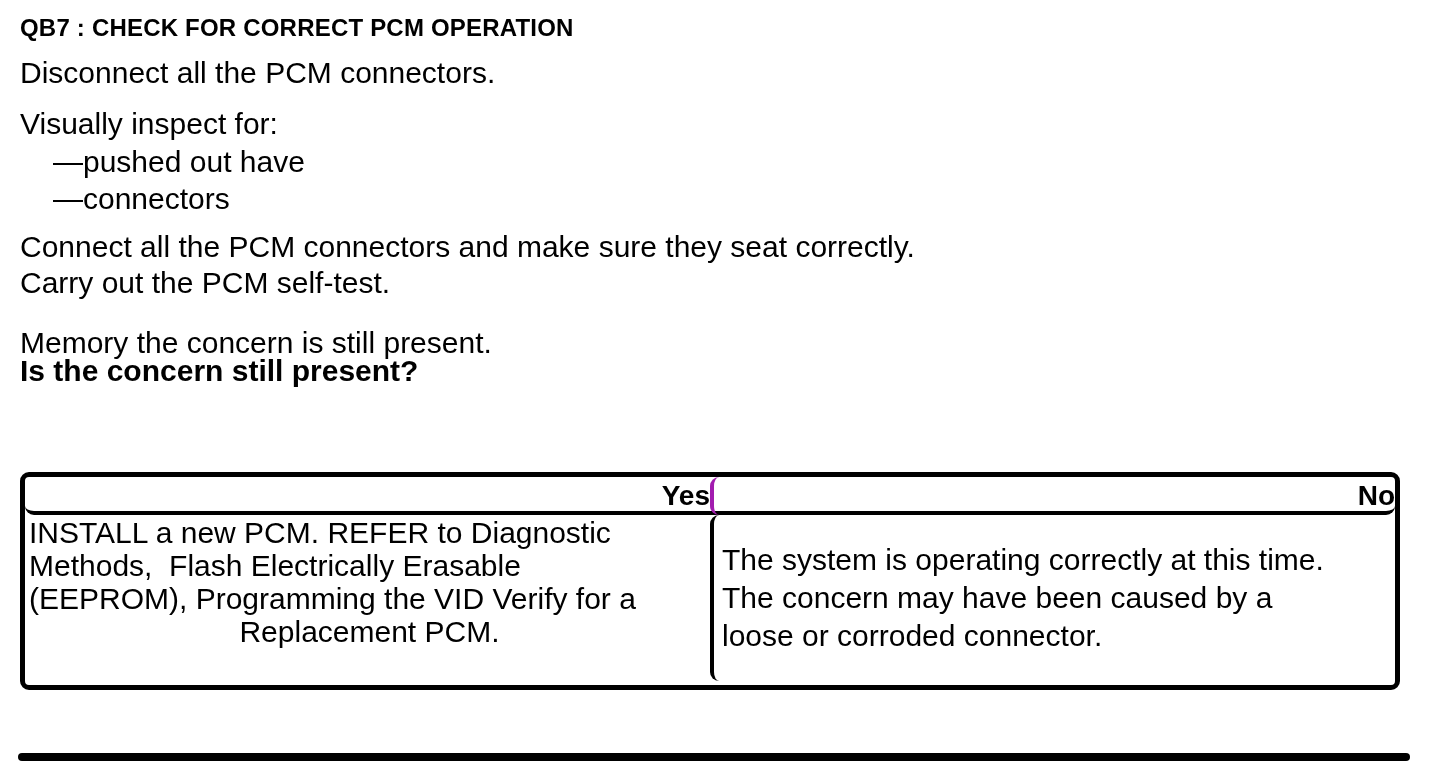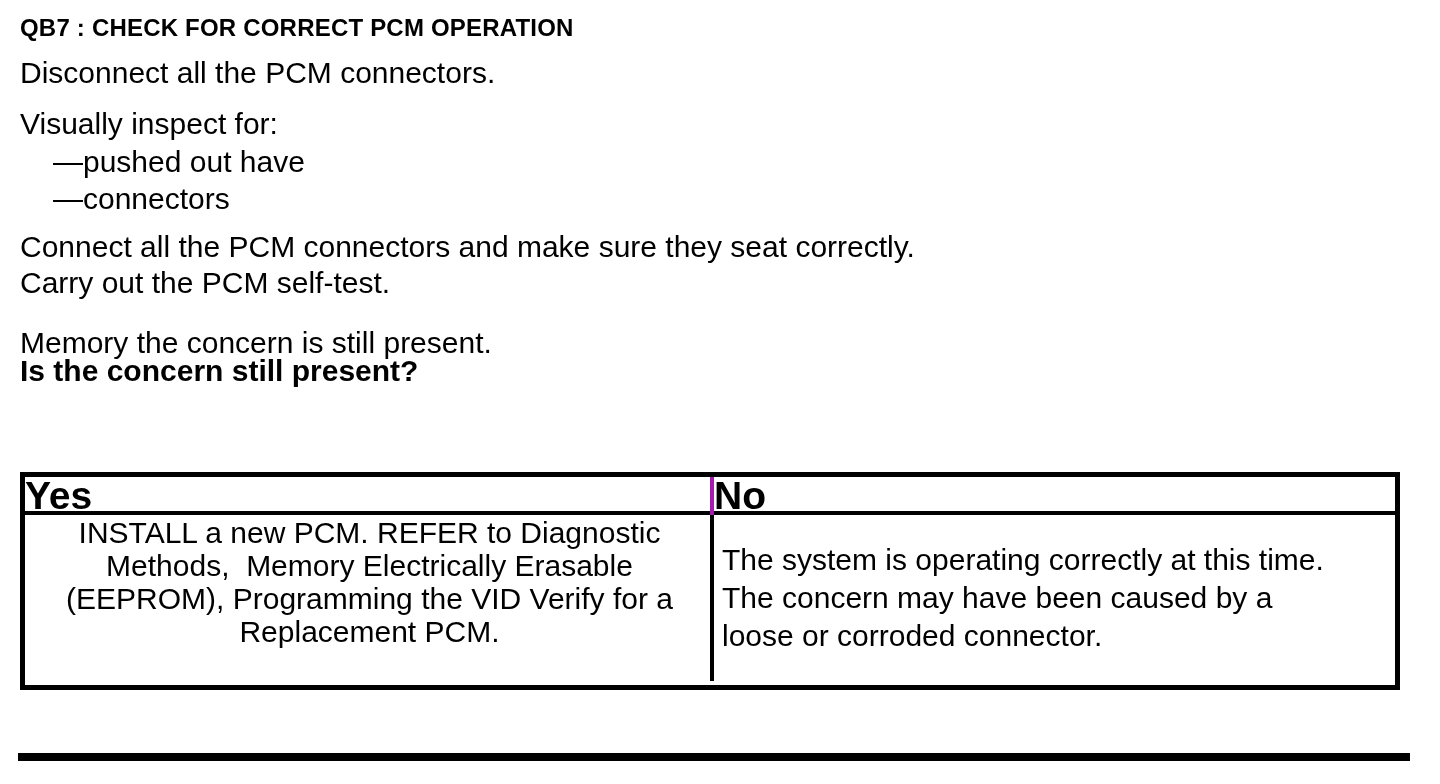--- a/index.html
+++ b/index.html
@@ -1,15 +1,15 @@
 <!DOCTYPE html>
 <html><head>
 <meta charset="utf-8">
 <style>
-  * { margin: 0; padding: 0; box-sizing: border-box; }
+  * { margin: 0; padding: 0; box-sizing: border-box; border-radius: 9px; }
   html, body { background: #ffffff; }
   body {
     font-family: "Liberation Sans", "DejaVu Sans", sans-serif;
     color: #000000;
   }
   .page {
     position: relative;
     width: 1440px;
     height: 784px;
     background: #ffffff;
@@ -44,40 +44,40 @@
     border: 5px solid #000000;
     background: #ffffff;
   }
   .t-header {
     display: grid;
     grid-template-columns: 1fr 1fr;
     height: 38px;
     border-bottom: 4px solid #000000;
   }
   .t-header .hcell {
-    font-size: 39px;
+    font-size: 28px;
     font-weight: bold;
     line-height: 38px;
-    text-align: left;
+    text-align: right;
     white-space: pre;
   }
   .t-header .hcell.right { border-left: 4px solid #a21caf; }
   .t-body {
     display: grid;
     grid-template-columns: 1fr 1fr;
     height: 166px;
   }
   .t-body .bcell {
     font-size: 30px;
     overflow: hidden;
   }
   .bcell.yes {
     padding: 1px 0 0 4px;
   }
-  .bcell.yes .cell-line { line-height: 33px; white-space: pre; text-align: center; }
+  .bcell.yes .cell-line { line-height: 33px; white-space: pre; }
   .bcell.yes .cell-line.center { text-align: center; }
   .bcell.no {
     border-left: 4px solid #000000;
     padding-left: 8px;
     display: flex;
     flex-direction: column;
     justify-content: center;
   }
   .bcell.no .cell-line { line-height: 38px; white-space: pre; }
 
@@ -114,21 +114,21 @@
   <div class="bodyline boldline" style="top:354px">Is the concern still present?</div>
 
   <div class="result-table">
     <div class="t-header">
       <div class="hcell">Yes</div>
       <div class="hcell right">No</div>
     </div>
     <div class="t-body">
       <div class="bcell yes">
         <div class="cell-line">INSTALL a new PCM. REFER to Diagnostic</div>
-        <div class="cell-line">Methods,  Memory Electrically Erasable</div>
+        <div class="cell-line">Methods,  Flash Electrically Erasable</div>
         <div class="cell-line">(EEPROM), Programming the VID Verify for a</div>
         <div class="cell-line center">Replacement PCM.</div>
       </div>
       <div class="bcell no">
         <div class="cell-line">The system is operating correctly at this time.</div>
         <div class="cell-line">The concern may have been caused by a</div>
         <div class="cell-line">loose or corroded connector.</div>
       </div>
     </div>
   </div>

